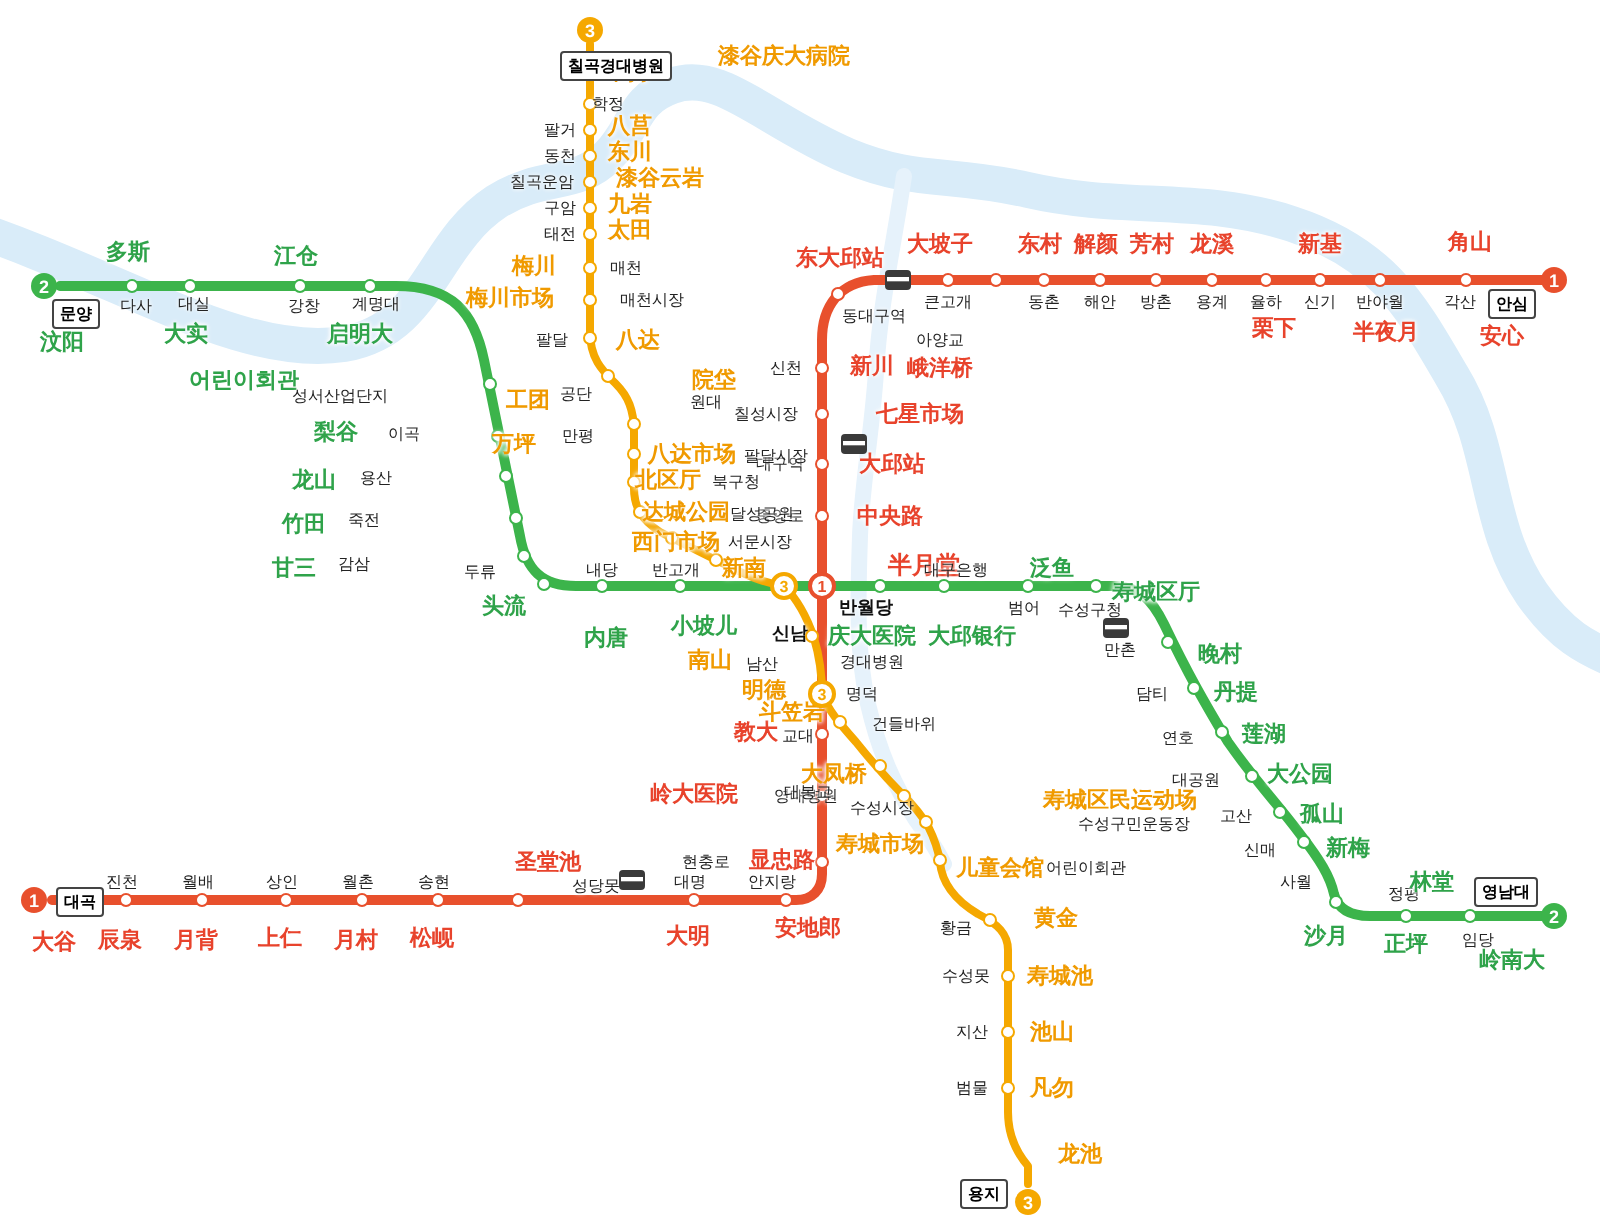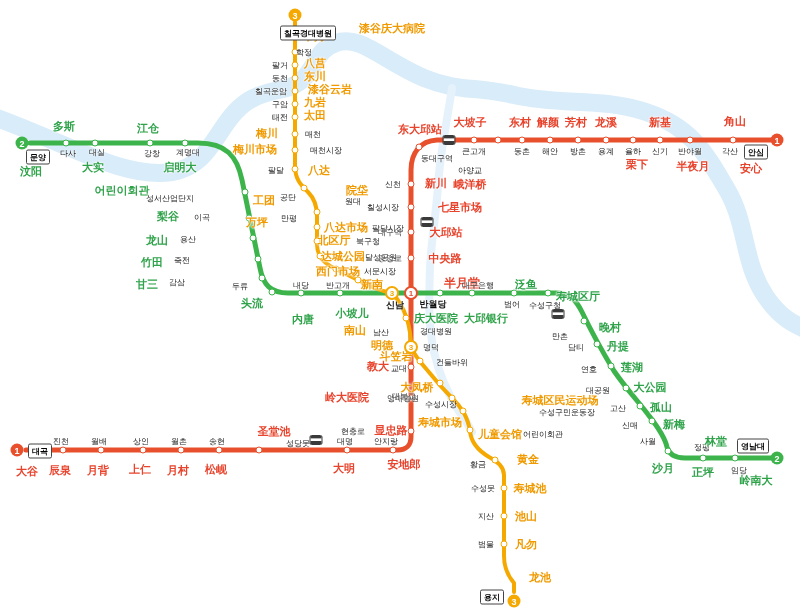--- a/index.html
+++ b/index.html
@@ -74,38 +74,38 @@
       <div class="dot" style="left: 272px; top: 292px; border-color: rgb(60, 180, 75);"></div>
       <div class="zh" style="left: 252px; top: 303px; color: rgb(47, 163, 74); font-size: 11px;">头流</div>
       <div class="ko" style="left: 240px; top: 286px;">두류</div>
       <div class="dot" style="left: 301px; top: 293px; border-color: rgb(60, 180, 75);"></div>
       <div class="zh" style="left: 303px; top: 319px; color: rgb(47, 163, 74); font-size: 11px;">内唐</div>
       <div class="ko" style="left: 301px; top: 285px;">내당</div>
       <div class="dot" style="left: 340px; top: 293px; border-color: rgb(60, 180, 75);"></div>
       <div class="zh" style="left: 352px; top: 313px; color: rgb(47, 163, 74); font-size: 11px;">小坡儿</div>
       <div class="ko" style="left: 338px; top: 285px;">반고개</div>
       <div class="zh" style="left: 372px; top: 284px; color: rgb(240, 154, 0); font-size: 11px;">新南</div>
-      <div class="ko" style="left: 395px; top: 305px; font-weight: 700; font-size: 9px; color: rgb(17, 17, 17);">신남</div>
+      <div class="ko" style="left: 395px; top: 317px; font-weight: 700; font-size: 9px; color: rgb(17, 17, 17);">신남</div>
       <div class="zh" style="left: 462px; top: 283px; color: rgb(232, 67, 44); font-size: 12px;">半月堂</div>
       <div class="ko" style="left: 433px; top: 304px; font-weight: 700; font-size: 9px; color: rgb(17, 17, 17); font-family: Liberation Serif, serif;">반월당</div>
       <div class="dot" style="left: 440px; top: 293px; border-color: rgb(60, 180, 75);"></div>
       <div class="zh" style="left: 436px; top: 318px; color: rgb(47, 163, 74); font-size: 11px;">庆大医院</div>
       <div class="ko" style="left: 436px; top: 285px; margin-top: 46px;">경대병원</div>
       <div class="dot" style="left: 472px; top: 293px; border-color: rgb(60, 180, 75);"></div>
       <div class="zh" style="left: 486px; top: 318px; color: rgb(47, 163, 74); font-size: 11px;">大邱银行</div>
       <div class="ko" style="left: 478px; top: 285px;">대구은행</div>
       <div class="dot" style="left: 514px; top: 293px; border-color: rgb(60, 180, 75);"></div>
       <div class="zh" style="left: 526px; top: 284px; color: rgb(47, 163, 74); font-size: 11px;">泛鱼</div>
       <div class="ko" style="left: 512px; top: 304px;">범어</div>
       <div class="dot" style="left: 548px; top: 293px; border-color: rgb(60, 180, 75);"></div>
       <div class="zh" style="left: 578px; top: 296px; color: rgb(47, 163, 74); font-size: 11px;">寿城区厅</div>
       <div class="ko" style="left: 545px; top: 305px;">수성구청</div>
       <div class="dot" style="left: 584px; top: 321px; border-color: rgb(60, 180, 75);"></div>
       <div class="zh" style="left: 610px; top: 327px; color: rgb(47, 163, 74); font-size: 11px;">晚村</div>
-      <div class="ko" style="left: 560px; top: 336px;">만촌</div>
+      <div class="ko" style="left: 560px; top: 325px;">만촌</div>
       <div class="dot" style="left: 597px; top: 344px; border-color: rgb(60, 180, 75);"></div>
       <div class="zh" style="left: 618px; top: 346px; color: rgb(47, 163, 74); font-size: 11px;">丹提</div>
       <div class="ko" style="left: 576px; top: 347px;">담티</div>
       <div class="dot" style="left: 611px; top: 366px; border-color: rgb(60, 180, 75);"></div>
       <div class="zh" style="left: 632px; top: 367px; color: rgb(47, 163, 74); font-size: 11px;">莲湖</div>
       <div class="ko" style="left: 589px; top: 369px;">연호</div>
       <div class="dot" style="left: 626px; top: 388px; border-color: rgb(60, 180, 75);"></div>
       <div class="zh" style="left: 650px; top: 387px; color: rgb(47, 163, 74); font-size: 11px;">大公园</div>
       <div class="ko" style="left: 598px; top: 390px;">대공원</div>
       <div class="dot" style="left: 640px; top: 406px; border-color: rgb(60, 180, 75);"></div>

